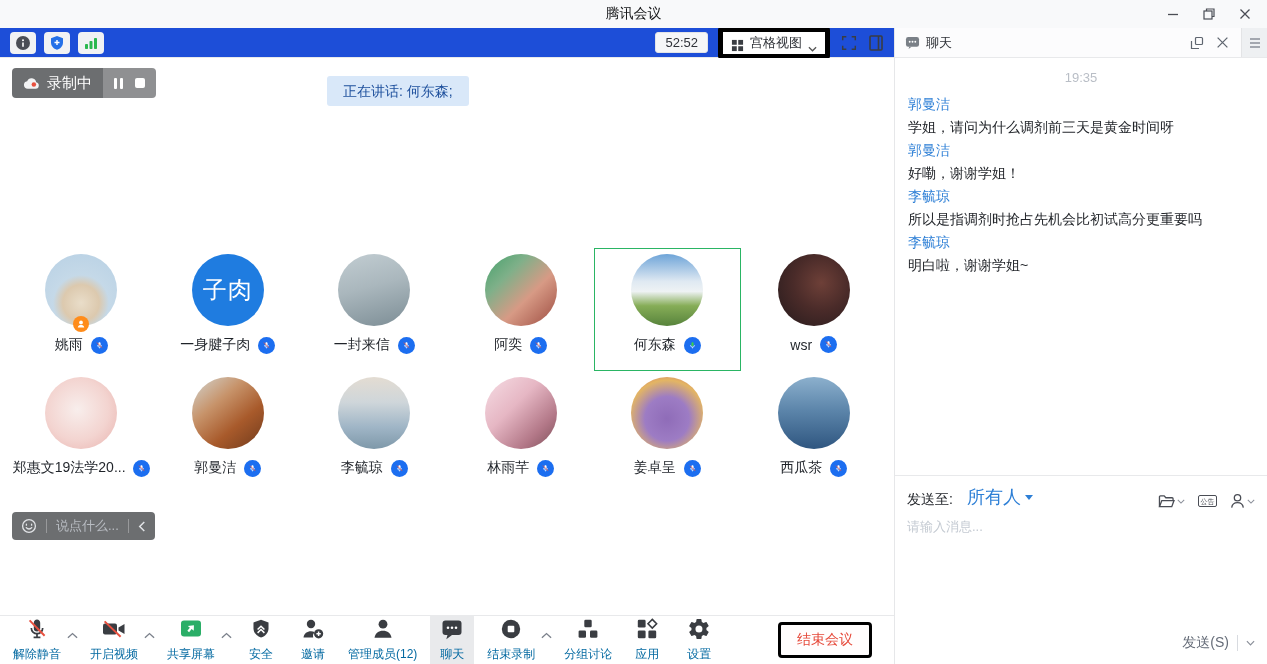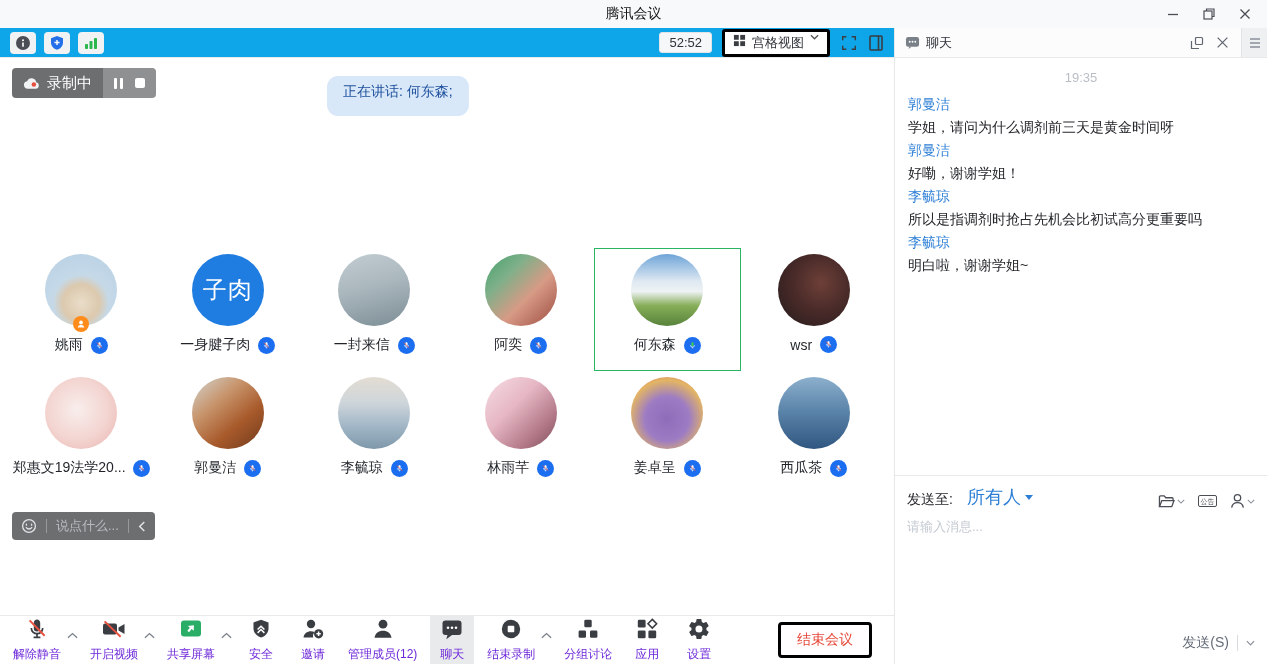--- a/index.html
+++ b/index.html
@@ -12,58 +12,58 @@
   .titlebar .title { position:absolute; left:0; right:0; text-align:center; font-size:14px; color:#17181a; }
   .win-controls { margin-left:auto; display:flex; align-items:center; gap:8px; padding-right:8px; z-index:2; }
   .win-btn { width:28px; height:22px; display:flex; align-items:center; justify-content:center; color:#4a4d55; cursor:pointer; }
 
   
   .body { display:flex; height:636px; }
   .left { width:895px; display:flex; flex-direction:column; border-right:1px solid #e6e7e9; }
   .chatpanel { width:372px; display:flex; flex-direction:column; background:#fff; }
 
   
-  .toolbar { height:30px; background:#0ea5e9; border-bottom:1px solid #e8e9eb; display:flex; align-items:center; padding:0 10px; }
+  .toolbar { height:30px; background:#1d4ed8; border-bottom:1px solid #e8e9eb; display:flex; align-items:center; padding:0 10px; }
   .tb-btn { width:26px; height:22px; background:#f1f2f4; border-radius:4px; display:flex; align-items:center; justify-content:center; margin-right:8px; cursor:pointer; }
   .tb-right { margin-left:auto; display:flex; align-items:center; gap:10px; }
   .timer-box { background:#f6f7f8; border:1px solid #e3e4e6; border-radius:3px; padding:2px 9px; font-size:13px; color:#2f3238; }
-  .view-btn { border:3px solid #000000; border-radius:3px; padding:2px 8px; display:flex; align-items:flex-start; gap:6px; font-size:13px; color:#2f3238; cursor:pointer; background:#fff; }
+  .view-btn { border:5px solid #000000; border-radius:3px; padding:2px 8px; display:flex; align-items:flex-end; gap:6px; font-size:13px; color:#2f3238; cursor:pointer; background:#fff; }
   .icon-plain { display:flex; align-items:center; justify-content:center; cursor:pointer; }
 
   
   .stage { position:relative; flex:1; background:#fff; }
 
   .rec-pill { position:absolute; left:12px; top:10px; height:30px; display:flex; border-radius:4px; overflow:hidden; }
   .rec-left { background:rgba(97,99,101,.93); display:flex; align-items:center; gap:7px; padding:0 11px; color:#fff; font-size:15px; }
   .rec-right { background:rgba(134,136,138,.93); display:flex; align-items:center; gap:12px; padding:0 11px; }
   .pause-icon { display:flex; gap:3px; cursor:pointer; }
   .pause-icon i { width:3px; height:11px; background:#fff; border-radius:1px; }
   .stop-icon { width:10px; height:10px; background:#fff; border-radius:2px; cursor:pointer; }
 
-  .speak-banner { position:absolute; left:327px; top:18px; height:40px; line-height:30px; padding:0 16px; background:#d9e8f9; color:#1d4f9c; font-size:14px; border-radius:11px; }
+  .speak-banner { position:absolute; left:327px; top:18px; height:30px; line-height:30px; padding:0 16px; background:#d9e8f9; color:#1d4f9c; font-size:14px; border-radius:3px; }
 
   .pgrid { position:absolute; left:8px; top:190px; width:879px; display:grid; grid-template-columns:repeat(6,1fr); }
   .tile { height:123px; display:flex; flex-direction:column; align-items:center; padding-top:5px; border:1.5px solid transparent; cursor:pointer; }
   .tile.selected { border-color:#2ab564; }
   .avatar { width:72px; height:72px; border-radius:50%; position:relative; display:flex; align-items:center; justify-content:center; }
   .avatar.text-avatar { color:#fff; font-size:24px; letter-spacing:1px;text-align:right; }
   .host-badge { position:absolute; left:50%; bottom:-6px; transform:translateX(-50%); width:16px; height:16px; background:#ff8c1a; border-radius:50%; display:flex; align-items:center; justify-content:center; }
   .name-row { margin-top:10px; display:flex; align-items:center; gap:8px; }
   .pname { font-size:14px; color:#1f2329; max-width:112px; white-space:nowrap; overflow:hidden; }
   .mic-badge { width:17px; height:17px; border-radius:50%; background:#1c6ef0; display:flex; align-items:center; justify-content:center; }
 
   .quickchat { position:absolute; left:12px; top:454px; height:28px; background:rgba(97,99,101,.93); border-radius:4px; display:flex; align-items:center; padding:0 9px; gap:9px; }
   .qc-text { color:#b8bcc2; font-size:13px; cursor:text; }
   .qc-div { width:1px; height:14px; background:rgba(255,255,255,.3); }
 
   
   .bottombar { height:49px; border-top:1px solid #e8e9eb; background:#fff; display:flex; align-items:center; padding:0 8px; }
   .bb-item { display:flex; flex-direction:column; align-items:center; justify-content:center; padding:3px 5px; border-radius:3px; cursor:pointer; min-width:44px; }
   .bb-item.active { background:#e9eaec; }
-  .bb-label { font-size:12px; color:#6d28d9; margin-top:1px; white-space:nowrap; }
+  .bb-label { font-size:12px; color:#0369a1; margin-top:1px; white-space:nowrap; }
   .bb-caret { display:flex; align-items:center; margin:0 7px 10px 1px; cursor:pointer; }
   .bb-gap { width:8px; }
   .end-btn { margin-left:auto; margin-right:14px; border:3px solid #000000; color:#e6493a; background:#fffdfd; font-size:14px; padding:6px 16px; border-radius:4px; cursor:pointer; }
 
   
   .chat-header { height:30px; border-bottom:1px solid #e8e9eb; background:#fcfcfd; display:flex; align-items:center; padding-left:10px; }
   .chat-title { font-size:13px; color:#2f3238; margin-left:6px; }
   .ch-right { margin-left:auto; display:flex; align-items:center; gap:12px; height:100%; }
   .ch-icon { cursor:pointer; display:flex; align-items:center; }
   .hamburger { width:26px; height:100%; background:#eef0f2; border-left:1px solid #e3e4e6; display:flex; align-items:center; justify-content:center; cursor:pointer; }

